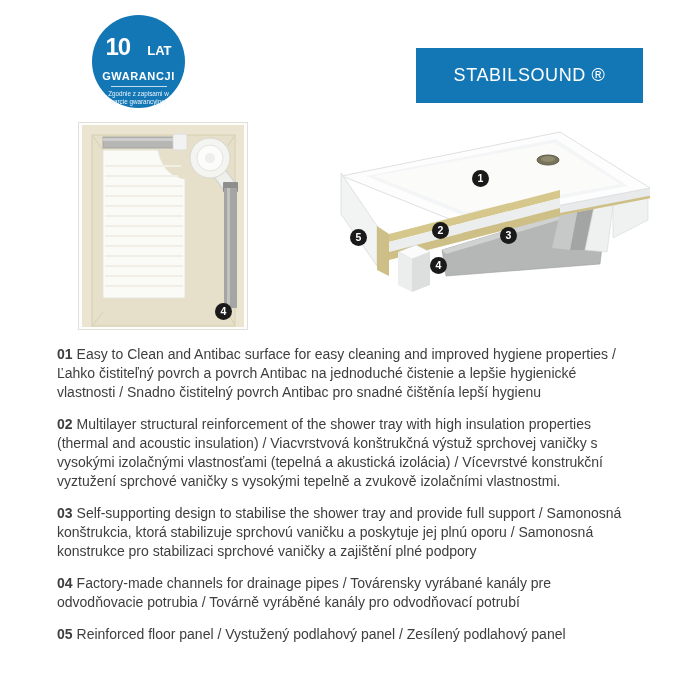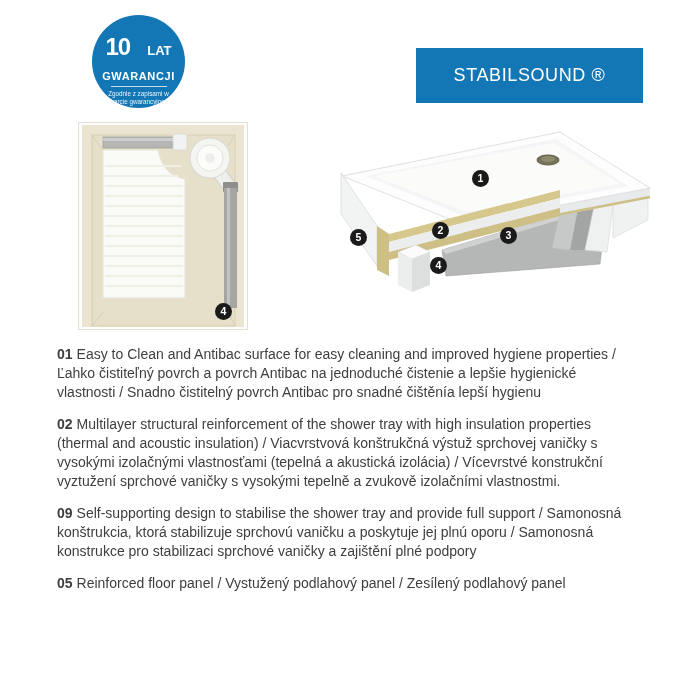--- a/index.html
+++ b/index.html
@@ -133,17 +133,18 @@
   <div class="abs callout" style="left:472px;top:170px;">1</div>
   <div class="abs callout" style="left:432px;top:222px;">2</div>
   <div class="abs callout" style="left:500px;top:227px;">3</div>
   <div class="abs callout" style="left:430px;top:257px;">4</div>
   <div class="abs callout" style="left:350px;top:229px;">5</div>
   <div class="abs callout" style="left:215px;top:303px;">4</div>
 
   <div class="abs features">
     <p class="feature"><span class="feature-num">01</span><span>Easy to Clean and Antibac surface for easy cleaning and improved hygiene properties / Ľahko čistiteľný povrch a povrch Antibac na jednoduché čistenie a lepšie hygienické vlastnosti / Snadno čistitelný povrch Antibac pro snadné čištěnía lepší hygienu</span></p>
     <p class="feature"><span class="feature-num">02</span><span>Multilayer structural reinforcement of the shower tray with high insulation properties (thermal and acoustic insulation) / Viacvrstvová konštrukčná výstuž sprchovej vaničky s vysokými izolačnými vlastnosťami (tepelná a akustická izolácia) / Vícevrstvé konstrukční vyztužení sprchové vaničky s vysokými tepelně a zvukově izolačními vlastnostmi.</span></p>
-    <p class="feature"><span class="feature-num">09</span><span>Self-supporting design to stabilise the shower tray and provide full support / Samonosná konštrukcia, ktorá stabilizuje sprchovú vaničku a poskytuje jej plnú oporu / Samonosná konstrukce pro stabilizaci sprchové vaničky a zajištění plné podpory</span></p>
+    <p class="feature"><span class="feature-num">03</span><span>Self-supporting design to stabilise the shower tray and provide full support / Samonosná konštrukcia, ktorá stabilizuje sprchovú vaničku a poskytuje jej plnú oporu / Samonosná konstrukce pro stabilizaci sprchové vaničky a zajištění plné podpory</span></p>
+    <p class="feature"><span class="feature-num">04</span><span>Factory-made channels for drainage pipes / Továrensky vyrábané kanály pre odvodňovacie potrubia / Továrně vyráběné kanály pro odvodňovací potrubí</span></p>
     <p class="feature"><span class="feature-num">05</span><span>Reinforced floor panel / Vystužený podlahový panel / Zesílený podlahový panel</span></p>
   </div>
 
 </div>
 
 </body></html>

